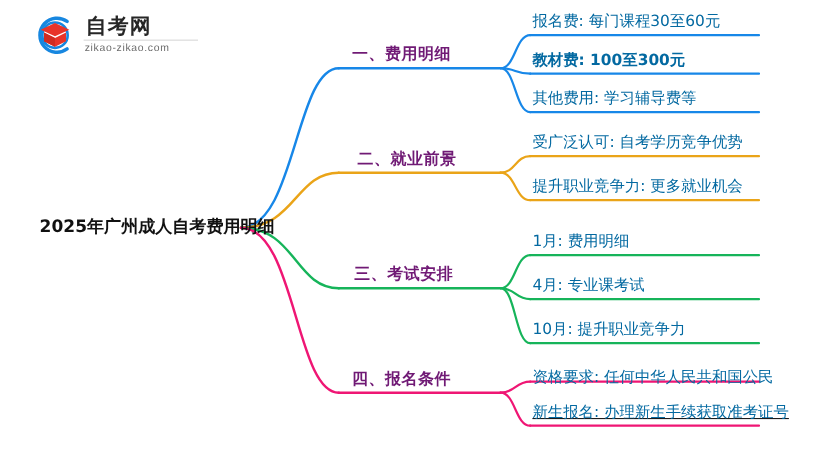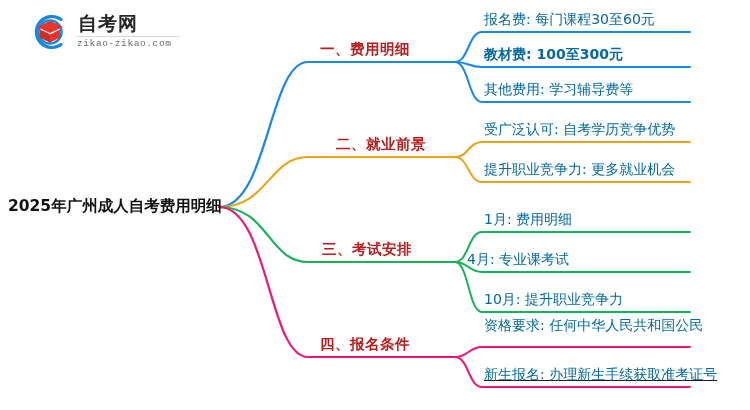--- a/index.html
+++ b/index.html
@@ -67,54 +67,55 @@
     background: #d8d8d8;
   }
   .logo-url {
     position: absolute;
     left: 1px;
     top: 28px;
     font-size: 9.5px;
     letter-spacing: 0.6px;
     color: #6b6b6b;
     white-space: nowrap;
-    font-family: Liberation Mono, monospace;
+    font-family: Liberation Sans, sans-serif;
   }
 
   
   #root-node {
     position: absolute;
     left: 8px;
     top: 193px;
     width: 212px;
     height: 26px;
     display: flex;
     align-items: center;
   }
   #root-label {
     font-size: 15.5px;
     font-weight: bold;
     color: #111111;
     white-space: nowrap;
     letter-spacing: 0px;
     font-family: "DejaVu Sans", "Liberation Sans", sans-serif;
+    margin-left: 28px;
   }
 
   
   .l1 {
     position: absolute;
     height: 26px;
     display: flex;
     align-items: center;
     white-space: nowrap;
   }
   .l1-label {
     font-size: 14.5px;
     font-weight: bold;
-    color: #b91c1c;
+    color: #701a75;
     letter-spacing: 0.5px;
     font-family: "DejaVu Sans", "Liberation Sans", sans-serif;
   }
 
   
   .leaf {
     position: absolute;
     height: 24px;
     display: flex;
     align-items: center;
@@ -194,36 +195,36 @@
     </div>
     <div class="l1" style="left: 320px; top: 36px;">
       <span class="l1-label">一、费用明细</span>
     </div>
     <div class="leaf" style="left: 484px; top: 118px; justify-content: flex-end;">
       <span class="leaf-label">受广泛认可: 自考学历竞争优势</span>
     </div>
     <div class="leaf" style="left: 484px; top: 158px;">
       <span class="leaf-label">提升职业竞争力: 更多就业机会</span>
     </div>
-    <div class="l1" style="left: 336px; top: 131px; justify-content: center;">
+    <div class="l1" style="left: 325px; top: 131px; justify-content: center;">
       <span class="l1-label">二、就业前景</span>
     </div>
     <div class="leaf" style="left: 484px; top: 208px;">
       <span class="leaf-label">1月: 费用明细</span>
     </div>
-    <div class="leaf" style="left: 467px; top: 248px; align-items: center;">
+    <div class="leaf" style="left: 484px; top: 248px; align-items: center;">
       <span class="leaf-label">4月: 专业课考试</span>
     </div>
     <div class="leaf" style="left: 484px; top: 288px;">
       <span class="leaf-label">10月: 提升职业竞争力</span>
     </div>
     <div class="l1" style="left: 322px; top: 236px;">
       <span class="l1-label">三、考试安排</span>
     </div>
-    <div class="leaf" style="left: 484px; top: 314px;">
+    <div class="leaf" style="left: 484px; top: 331px;">
       <span class="leaf-label">资格要求: 任何中华人民共和国公民</span>
     </div>
     <div class="leaf" style="left: 484px; top: 363px; text-decoration: underline;">
       <span class="leaf-label">新生报名: 办理新生手续获取准考证号</span>
     </div>
     <div class="l1" style="left: 320px; top: 331px;">
       <span class="l1-label">四、报名条件</span>
     </div>
   </div>
 

